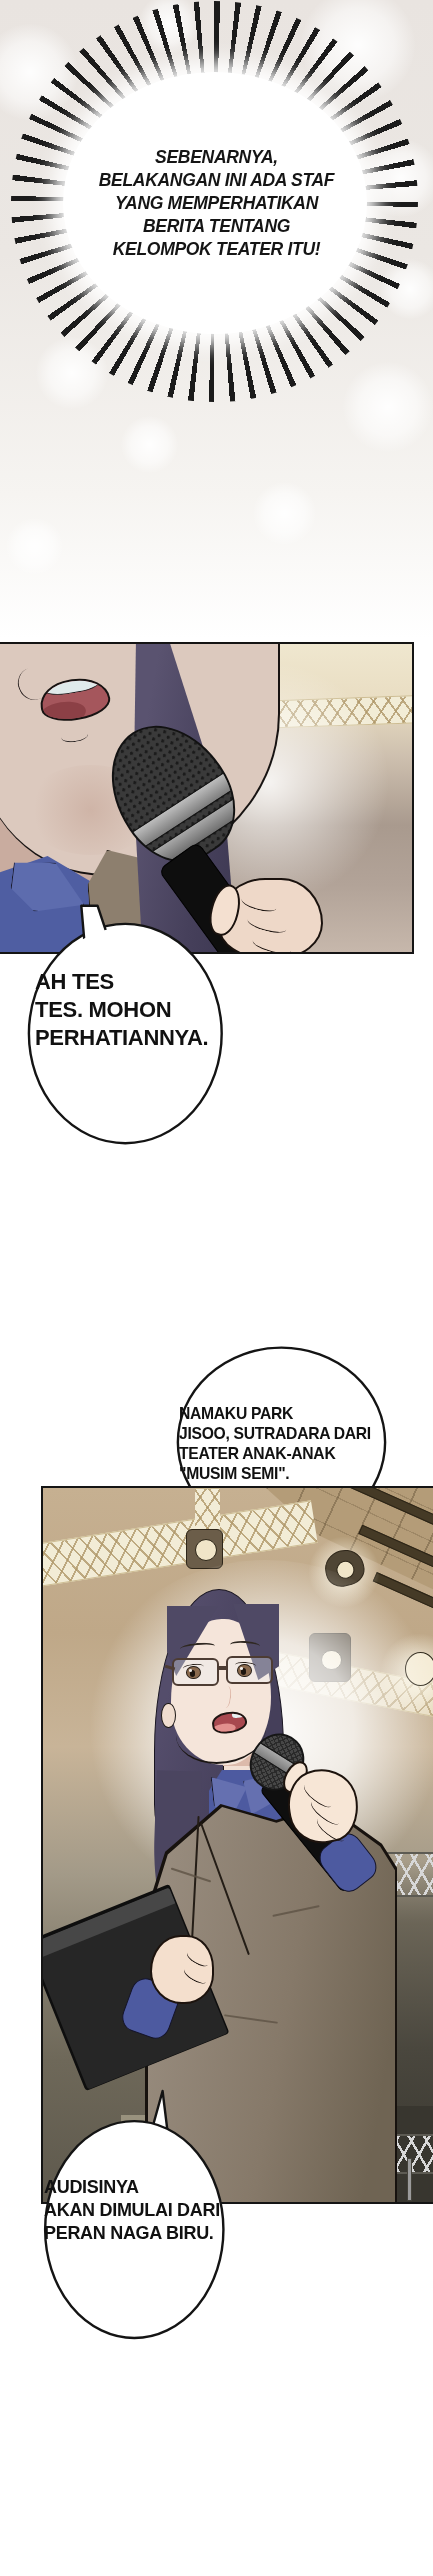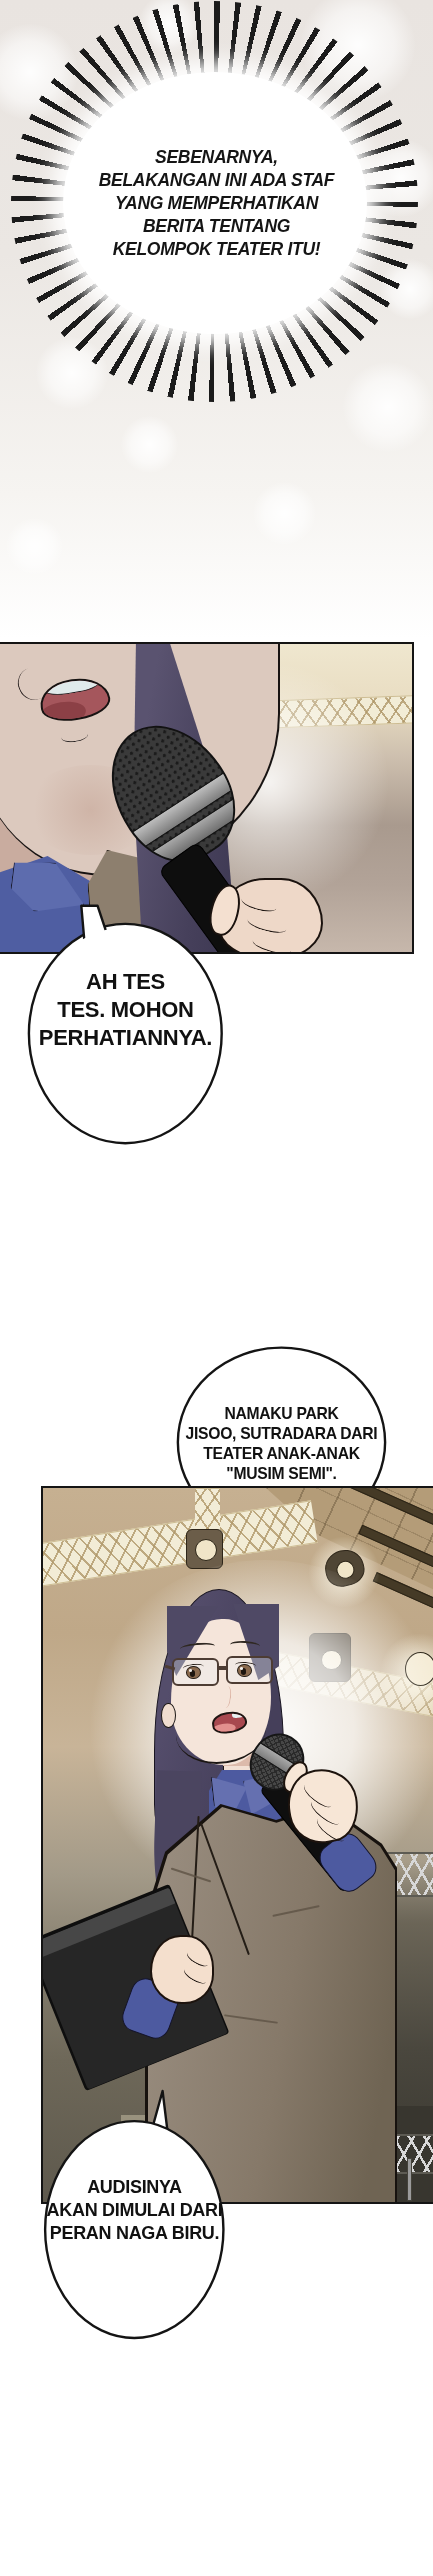--- a/index.html
+++ b/index.html
@@ -170,21 +170,21 @@
                      repeating-linear-gradient(122deg,#2a2a2a 0 1.2px,transparent 1.2px 4.2px);
     border:2.4px solid #161616;box-sizing:border-box;border-radius:48%;overflow:hidden;}
   .mic-band2{position:absolute;left:-10%;top:36%;width:120%;height:20%;
     background:linear-gradient(180deg,#a9a9a9,#7c7c7c);border-top:1.2px solid #141414;border-bottom:1.2px solid #141414;}
   .w-hand2{position:absolute;left:245px;top:281px;width:70px;height:74px;background:#f7e6d6;
     border:2.4px solid #1d130d;box-sizing:border-box;transform:rotate(-10deg);
     border-radius:46% 54% 42% 50% / 52% 48% 55% 45%;}
   .w-thumb2{position:absolute;left:242px;top:272px;width:20.5px;height:34px;background:#f7e6d6;
     border:2.4px solid #1d130d;box-sizing:border-box;border-radius:50%;transform:rotate(28deg);}
   
-  .bubble-text{position:absolute;text-align:center;font-weight:700;color:#111;
+  .bubble-text{position:absolute;text-align:left;font-weight:700;color:#111;
     white-space:pre-line;letter-spacing:-0.3px;}
 </style>
 </head>
 <body>
 
 <div class="bokeh" style="left:-18px;top:24px;width:96px;height:96px;"></div>
 <div class="bokeh" style="left:301px;top:-12px;width:114px;height:114px;"></div>
 <div class="bokeh" style="left:362px;top:139px;width:78px;height:78px;"></div>
 <div class="bokeh" style="left:139px;top:-6px;width:60px;height:60px;"></div>
 <div class="bokeh" style="left:36px;top:337px;width:72px;height:72px;"></div>

